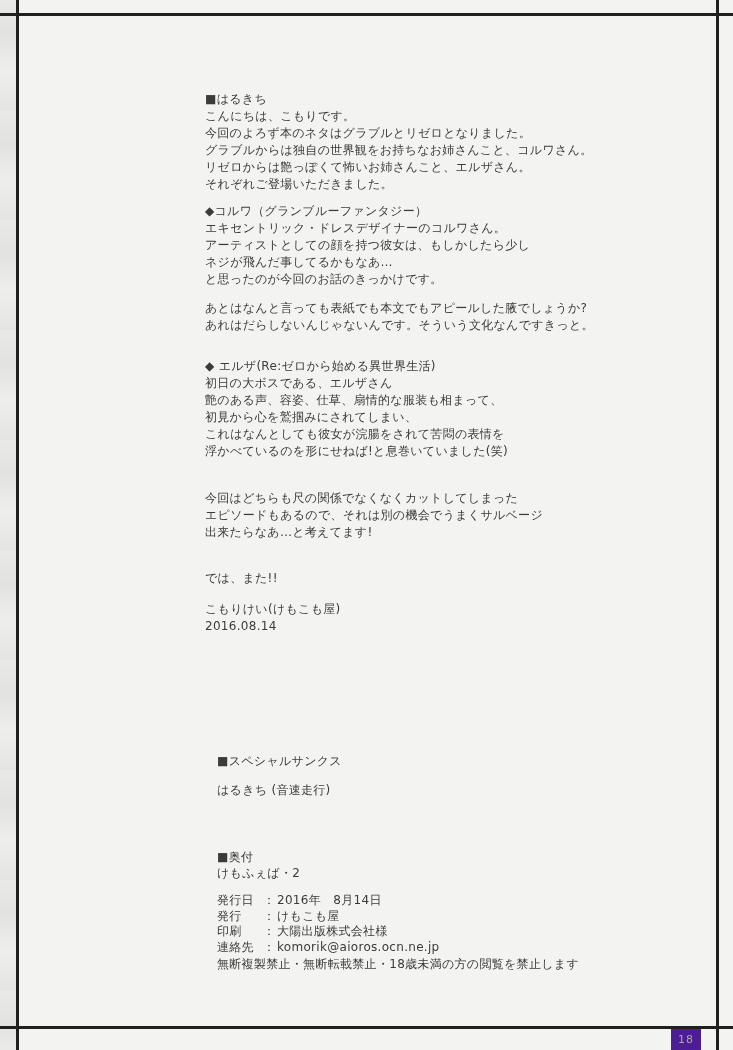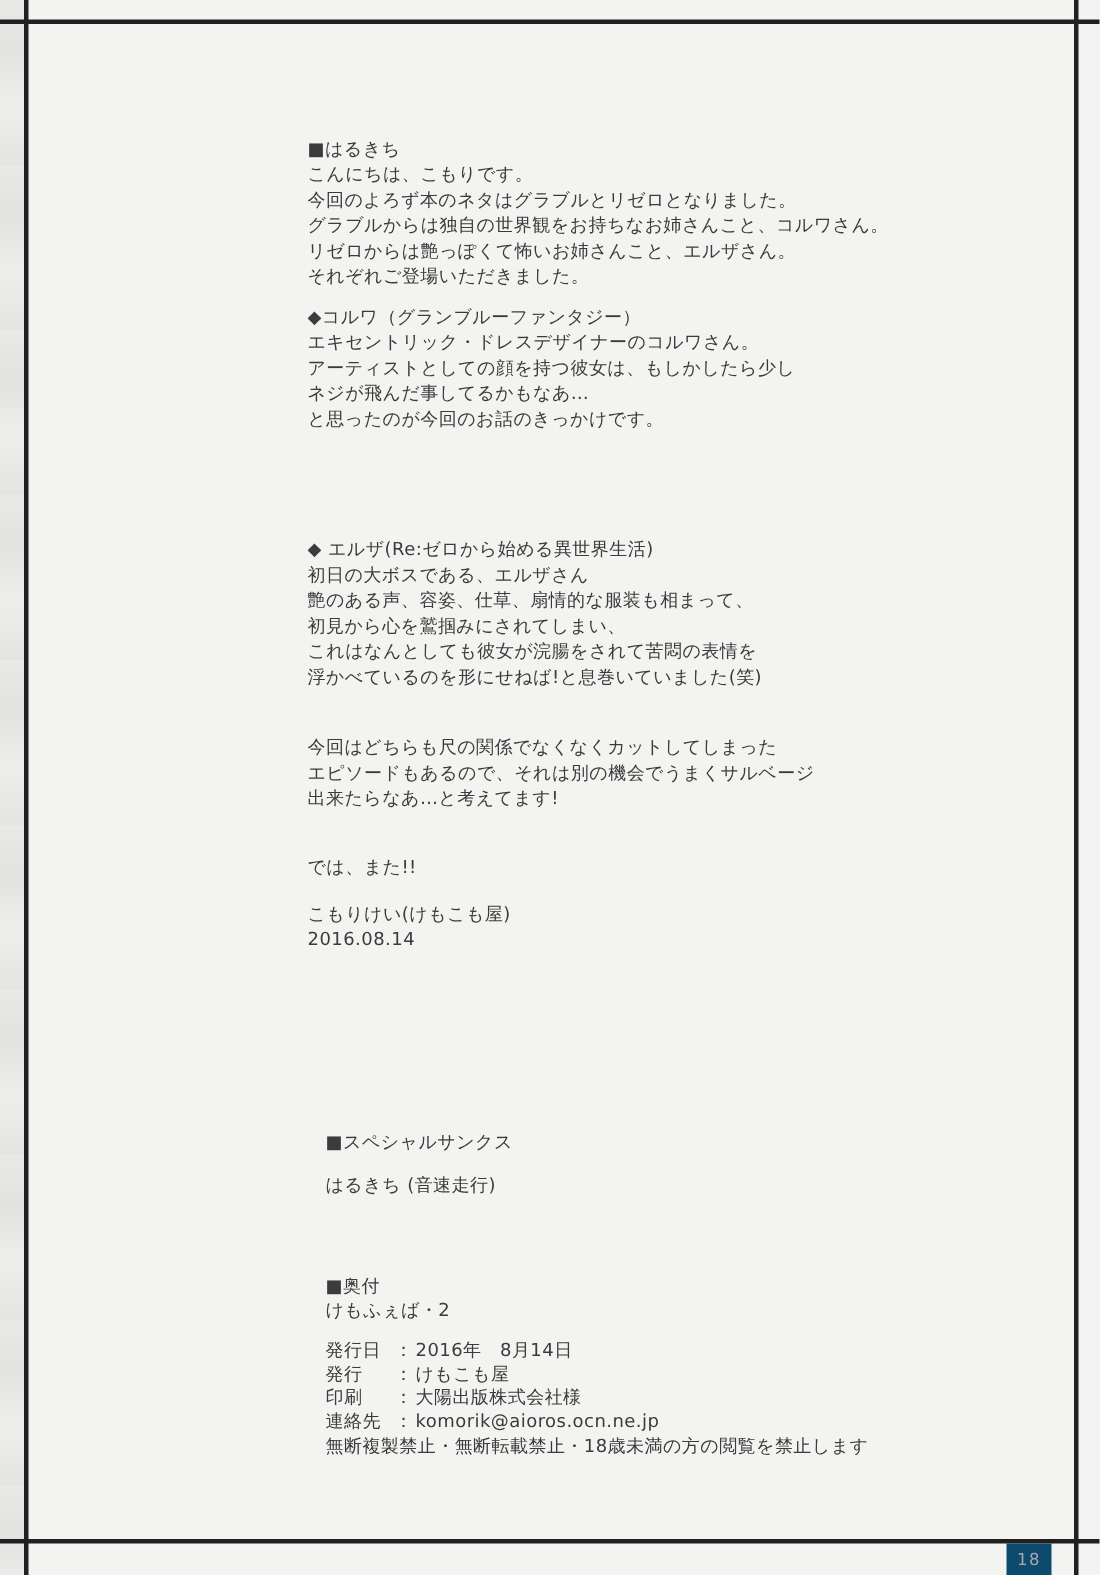--- a/index.html
+++ b/index.html
@@ -55,21 +55,21 @@
   #colophon .row { display: flex; line-height: 15.5px; }
   #colophon .row .label { width: 46px; }
   #colophon .row .sep   { width: 14px; }
   #colophon .twitter { line-height: 15.5px; padding-left: 48px; }
   #colophon .notice  { line-height: 15.5px; margin-top: 2px; }
 
   .pageno {
     position: absolute;
     left: 671px; top: 1029px;
     width: 30px; height: 21px;
-    background: #0c4a6e;
+    background: #4c1d95;
     color: #a9a9a9;
     font-size: 11px;
     letter-spacing: 1px;
     display: flex; align-items: center; justify-content: center;
   }
 </style>
 </head>
 <body>
 
 <div class="scan">
@@ -87,20 +87,24 @@
     <div class="line">リゼロからは艶っぽくて怖いお姉さんこと、エルザさん。</div>
     <div class="line">それぞれご登場いただきました。</div>
   </section>
 
   <section class="block" id="korwa">
     <div class="line">◆コルワ（グランブルーファンタジー）</div>
     <div class="line">エキセントリック・ドレスデザイナーのコルワさん。</div>
     <div class="line">アーティストとしての顔を持つ彼女は、もしかしたら少し</div>
     <div class="line">ネジが飛んだ事してるかもなあ…</div>
     <div class="line">と思ったのが今回のお話のきっかけです。</div>
+    <div class="para2">
+      <div class="line">あとはなんと言っても表紙でも本文でもアピールした腋でしょうか?</div>
+      <div class="line">あれはだらしないんじゃないんです。そういう文化なんですきっと。</div>
+    </div>
   </section>
 
   <section class="block" id="elsa">
     <div class="line">◆ エルザ(Re:ゼロから始める異世界生活)</div>
     <div class="line">初日の大ボスである、エルザさん</div>
     <div class="line">艶のある声、容姿、仕草、扇情的な服装も相まって、</div>
     <div class="line">初見から心を鷲掴みにされてしまい、</div>
     <div class="line">これはなんとしても彼女が浣腸をされて苦悶の表情を</div>
     <div class="line">浮かべているのを形にせねば!と息巻いていました(笑)</div>
   </section>

